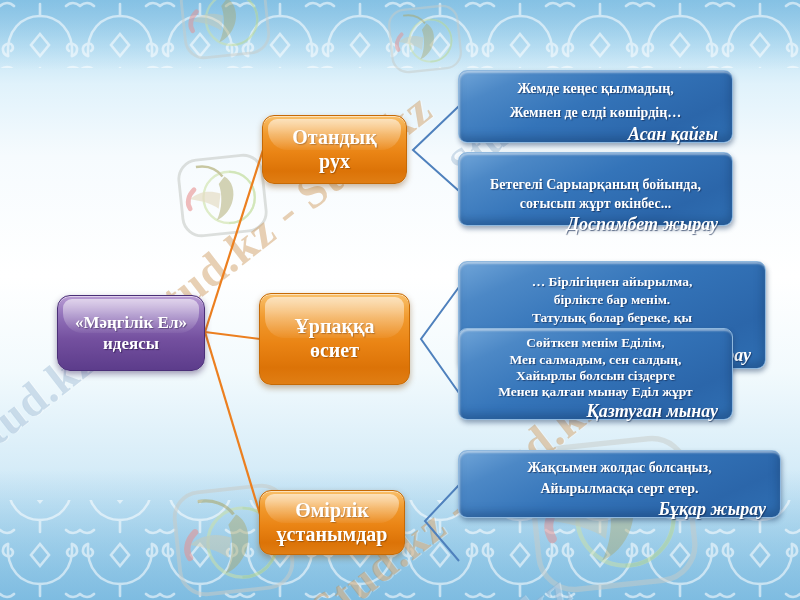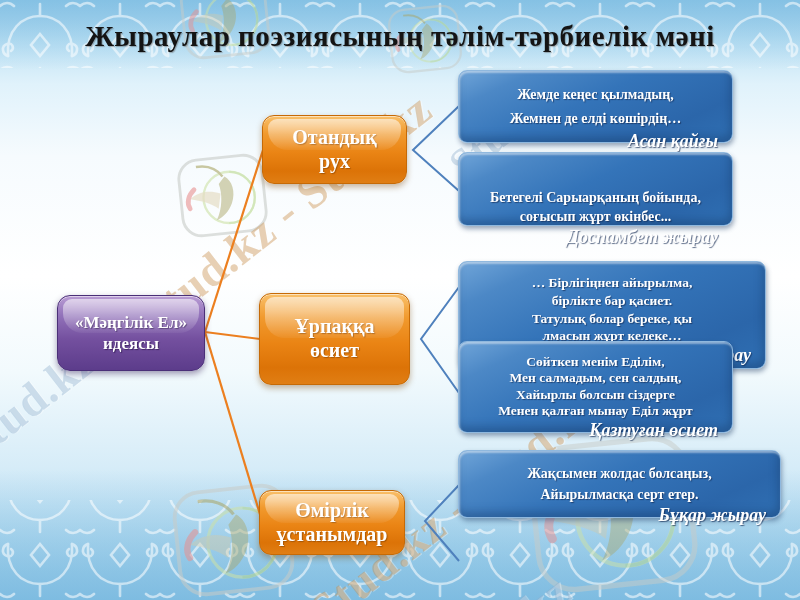--- a/index.html
+++ b/index.html
@@ -40,21 +40,21 @@
     border:1px solid #c66a06;
     box-shadow:0 3px 6px rgba(120,70,10,.40), inset 0 1px 0 rgba(255,255,255,.55);
     font-size:20px;font-weight:bold;line-height:1.18;
     text-shadow:1px 1px 1px rgba(120,60,0,.55);
   }
   .gloss::before{content:"";position:absolute;left:5px;right:5px;top:3px;height:46%;
     border-radius:9px 9px 20px 20px;pointer-events:none;
     background:linear-gradient(180deg,rgba(255,255,255,.58),rgba(255,255,255,.05));}
   .qbox{
     position:absolute;box-sizing:border-box;border-radius:9px;
-    display:flex;flex-direction:column;
+    display:flex;flex-direction:column;justify-content:center;
     padding:12px 8px 3px 8px;color:#fff;
     background:linear-gradient(155deg,#70a5d9 0%,#4c88c6 18%,#3474b9 45%,#2b66aa 78%,#2f6fb3 100%);
     border:1px solid #8fb8de;
     box-shadow:1px 3px 5px rgba(35,65,105,.45), inset 1px 2px 2px rgba(255,255,255,.45), inset -2px -5px 8px rgba(18,48,92,.35);
   }
   .qlines{text-align:center;font-weight:bold;font-size:13.5px;line-height:1.3;
     text-shadow:1px 1px 1px rgba(18,40,80,.65);}
   .qbox.roomy .qlines{font-size:14px;line-height:1.7;}
   .qbox.tight .qlines{line-height:1.22;}
   .qauthor{text-align:right;font-style:italic;font-weight:600;font-size:18px;padding-right:6px;
@@ -120,21 +120,20 @@
   <svg class="logo" style="left:166px;top:476px;opacity:.55;" width="135" height="128">
       <use href="#studlogo"></use>
     </svg>
 
   <div class="wm tan" style="left:130px;top:300px;">Stud.kz - Stud.kz</div>
   <div class="wm tan" style="left:300px;top:595px;">Stud.kz - Stud.kz - Stud.kz</div>
   <div class="wm blu" style="left:-50px;top:430px;">Stud.kz -</div>
   <div class="wm blu" style="left:440px;top:150px;font-size:40px;">Stud</div>
   <div class="wm blu" style="left:425px;top:660px;">Stud.kz</div>
 
-  <h1 class="title">Жыраулар поэзиясының тәлім-тәрбиелік мәні</h1>
 
   <svg class="connectors" width="800" height="600">
     <path class="oline" d="M205,332 L263,150"></path>
     <path class="oline" d="M205,332 L260,339"></path>
     <path class="oline" d="M205,332 L262,521"></path>
     <path class="bline" d="M459,106 L413,150 L459,191"></path>
     <path class="bline" d="M459,287 L421,339 L459,393"></path>
     <path class="bline" d="M459,485 L425,521 L459,561"></path>
   </svg>
 
@@ -164,35 +163,35 @@
     <div class="qlines" style="font-size:14px;line-height:1.35;margin-top:24px;">
       <div>Бетегелі Сарыарқаның бойында,</div>
       <div>соғысып жұрт өкінбес...</div>
     </div>
     <div class="qauthor">Доспамбет жырау</div>
   </div>
 
   <div class="qbox" style="left:458px;top:233px;width:308px;height:108px;margin-top:28px;">
     <div class="qlines" style="line-height:1.32;">
       <div>… Бірлігіңнен айырылма,</div>
-      <div>бірлікте бар қасиет.</div>
+      <div>бірлікте бар менім.</div>
       <div>Татулық болар береке, қы</div>
       <div>лмасын жұрт келеке…</div>
     </div>
     <div class="qauthor">Ақтамберді жырау</div>
   </div>
 
-  <div class="qbox tight" style="left:458px;top:341px;width:275px;height:92px;">
+  <div class="qbox tight" style="left:458px;top:328px;width:275px;height:92px;">
     <div class="qlines">
       <div>Сөйткен менім Еділім,</div>
       <div>Мен салмадым, сен салдың,</div>
       <div>Хайырлы болсын сіздерге</div>
       <div>Менен қалған мынау Еділ жұрт</div>
     </div>
-    <div class="qauthor">Қазтуған өсиет</div>
+    <div class="qauthor">Қазтуған мынау</div>
   </div>
 
   <div class="qbox roomy" style="left:458px;top:450px;width:323px;height:68px;">
     <div class="qlines" style="line-height:1.5;">
       <div>Жақсымен жолдас болсаңыз,</div>
       <div>Айырылмасқа серт етер.</div>
     </div>
     <div class="qauthor">Бұқар жырау</div>
   </div>
 

